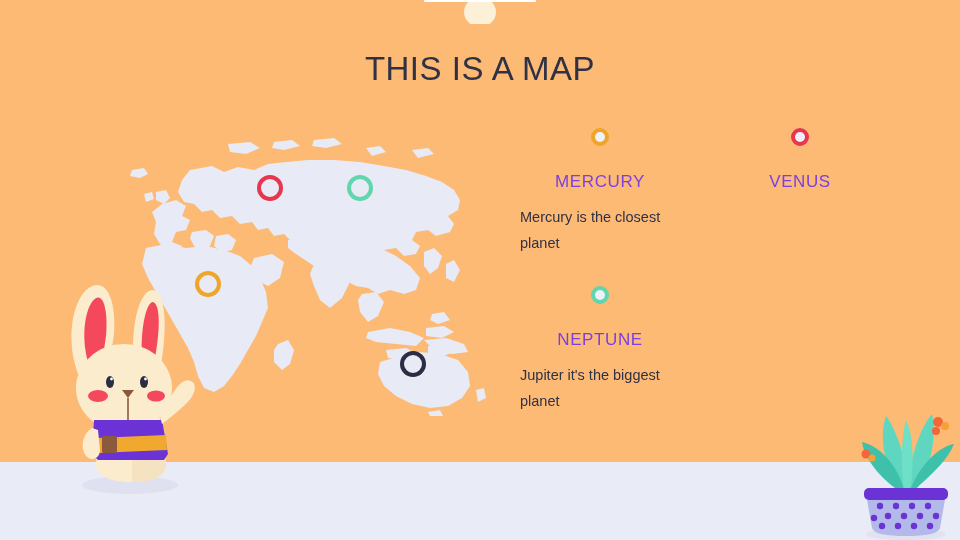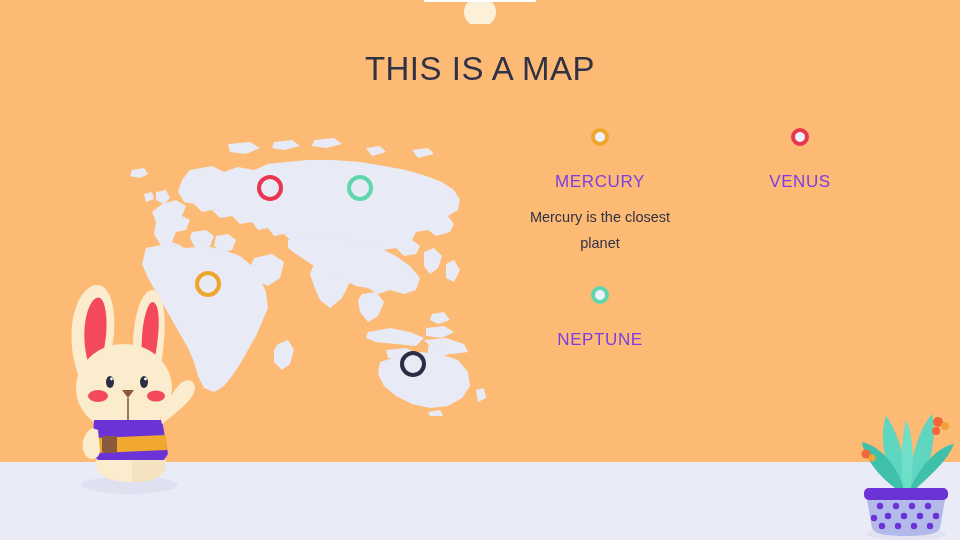--- a/index.html
+++ b/index.html
@@ -60,21 +60,21 @@
   }
   .cell-title {
     font-size:17px; letter-spacing:.6px;
     color:#7b3fe4;
     margin-bottom:13px;
     white-space:nowrap;
   }
   .cell-body {
     font-size:14.5px; line-height:1.78;
     color:#2f3145;
-    text-align:center;
+    text-align:left;
     max-width:160px;
   }
 
   
   #bunny { position:absolute; left:58px; top:278px; width:140px; height:216px; }
   
   #plant { position:absolute; left:848px; top:392px; width:112px; height:148px; }
 </style>
 </head>
 <body>
@@ -179,20 +179,21 @@
 
 
     <div class="cell">
       <div class="cell-icon" style="border:4px solid #e8364f;"></div>
       <div class="cell-title">VENUS</div>
     </div>
 
     <div class="cell">
       <div class="cell-icon" style="border:4px solid #5fd6ac;"></div>
       <div class="cell-title">NEPTUNE</div>
+      <div class="cell-body">Jupiter it's the biggest planet</div>
     </div>
 
   </div>
 
   <div id="bunny">
     <svg viewBox="0 0 140 216" width="140" height="216">
       <ellipse cx="72" cy="207" rx="48" ry="9" fill="#dcdfee" opacity=".8"></ellipse>
 
       <path d="M42 140 L102 140 L108 186 C108 198 96 204 74 204
                C52 204 38 198 38 186 Z" fill="#fbeccd"></path>

